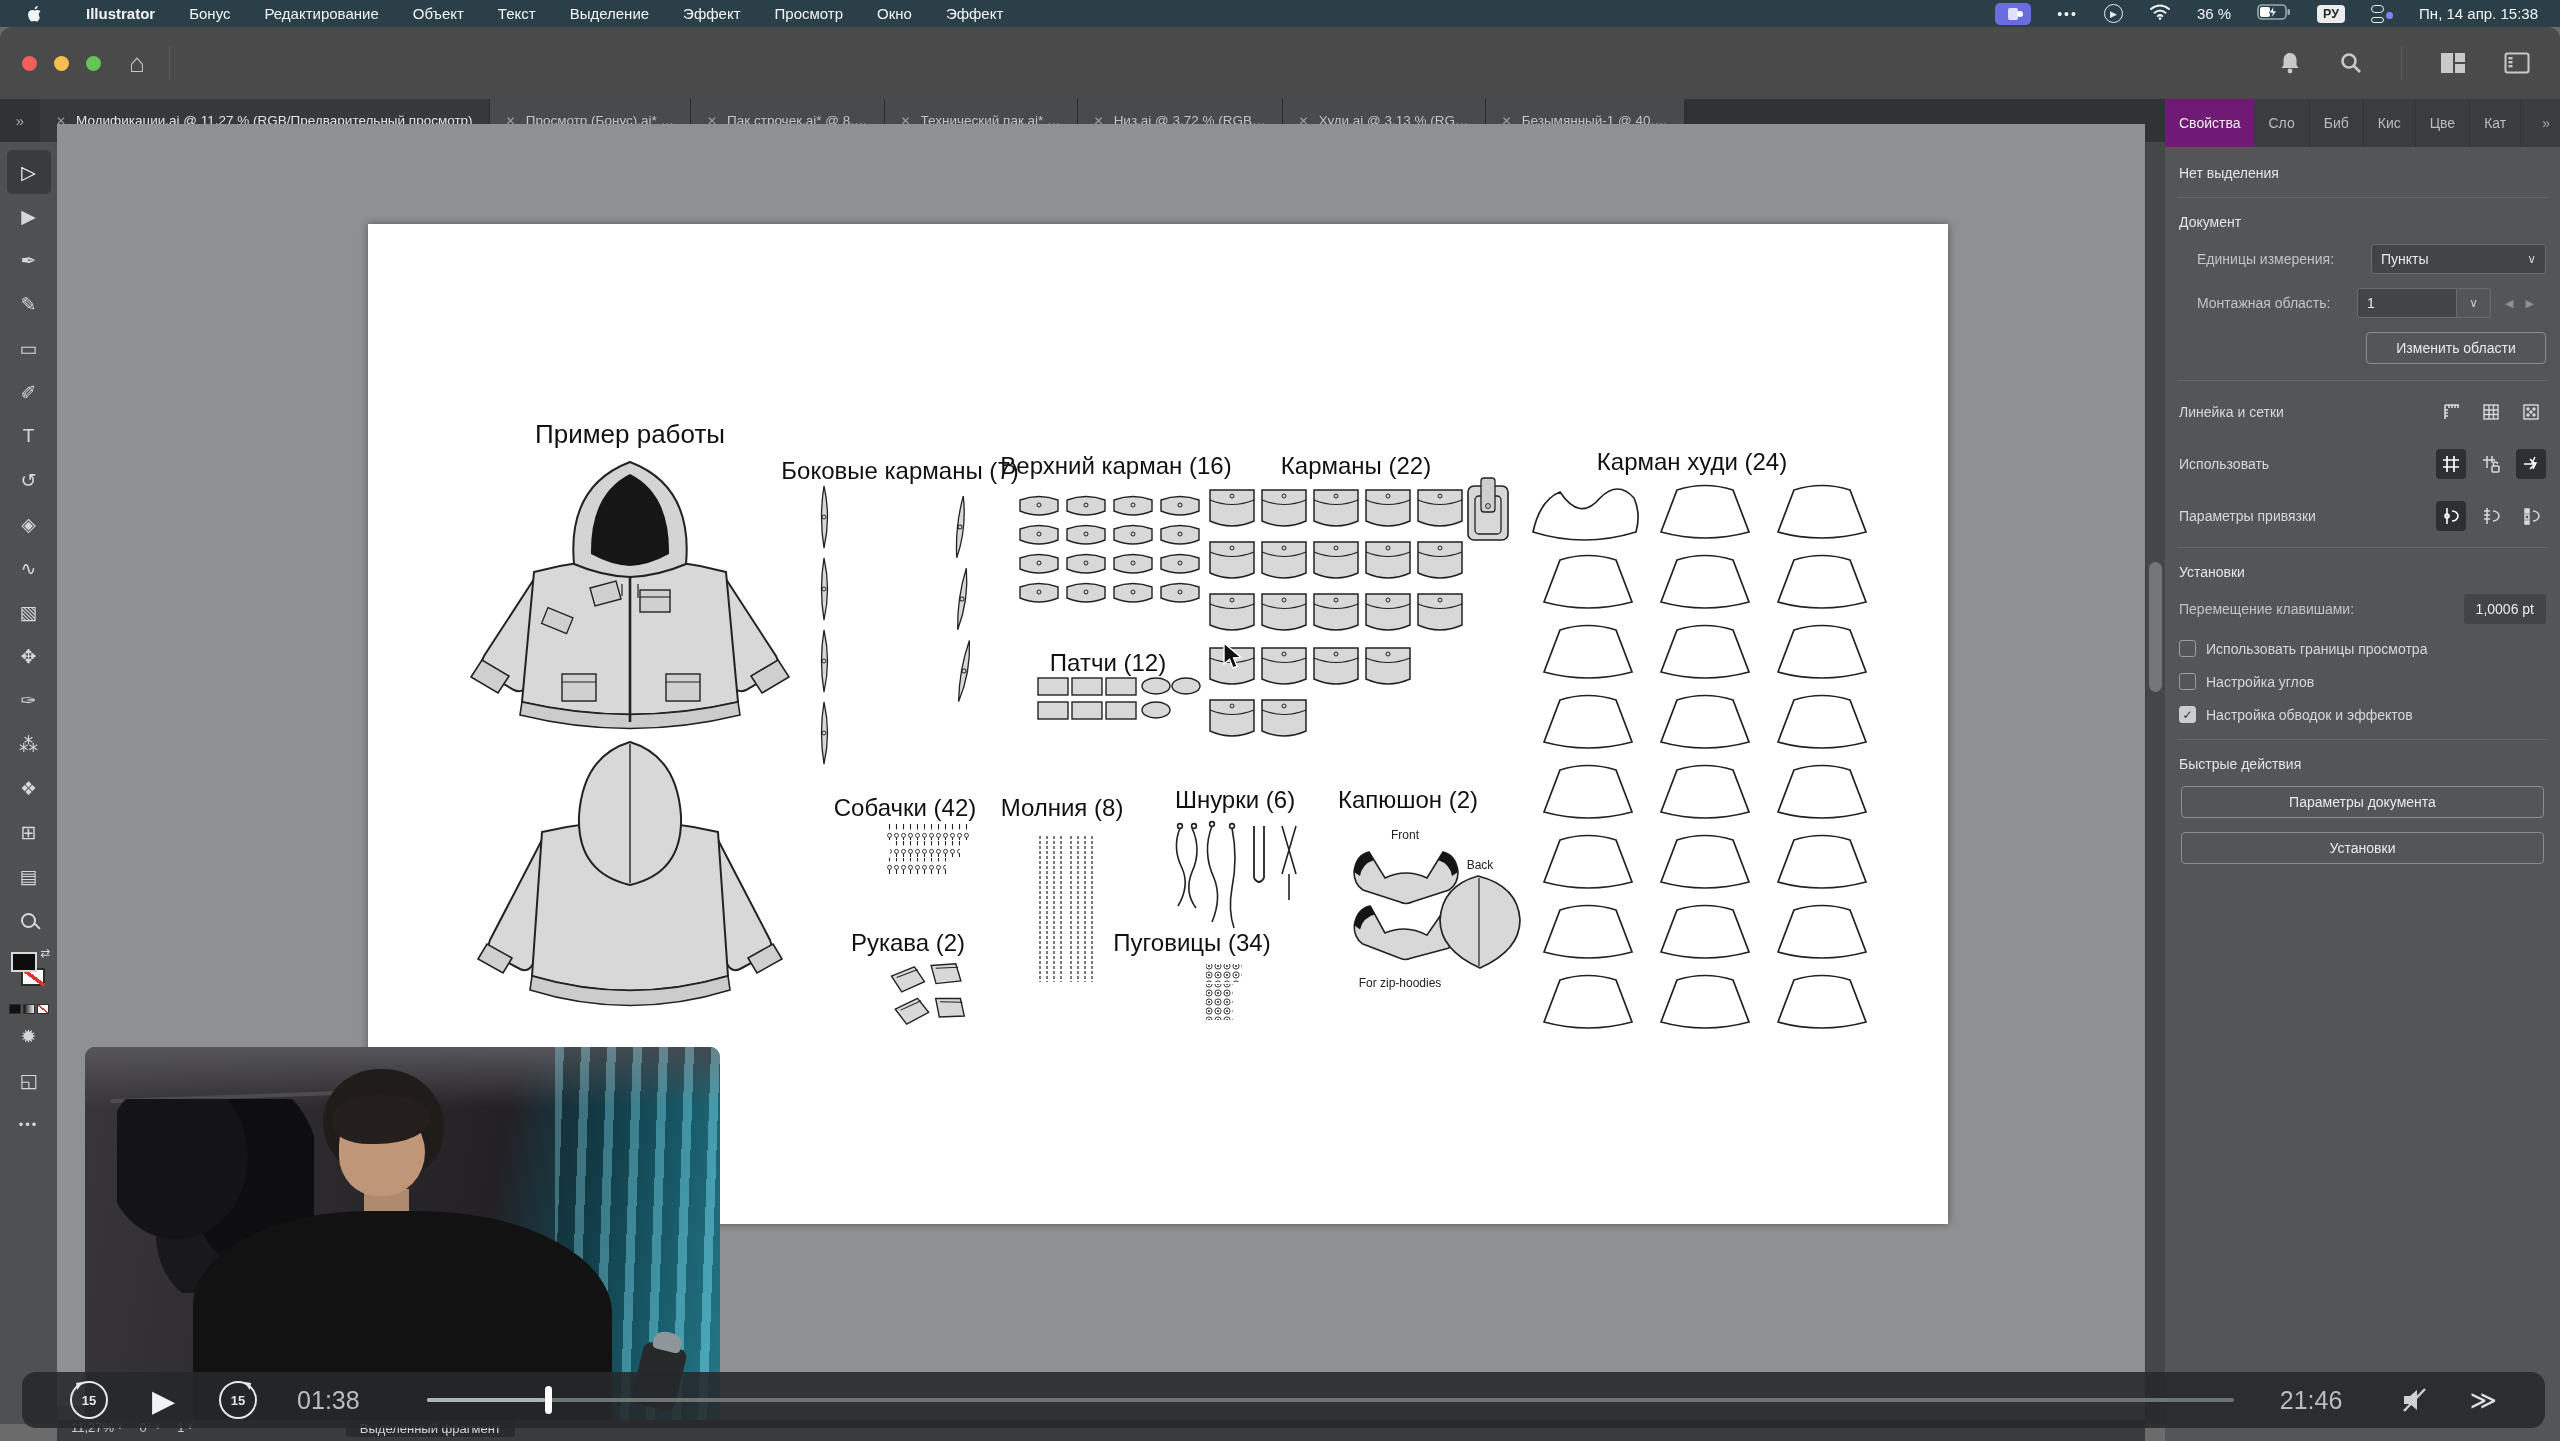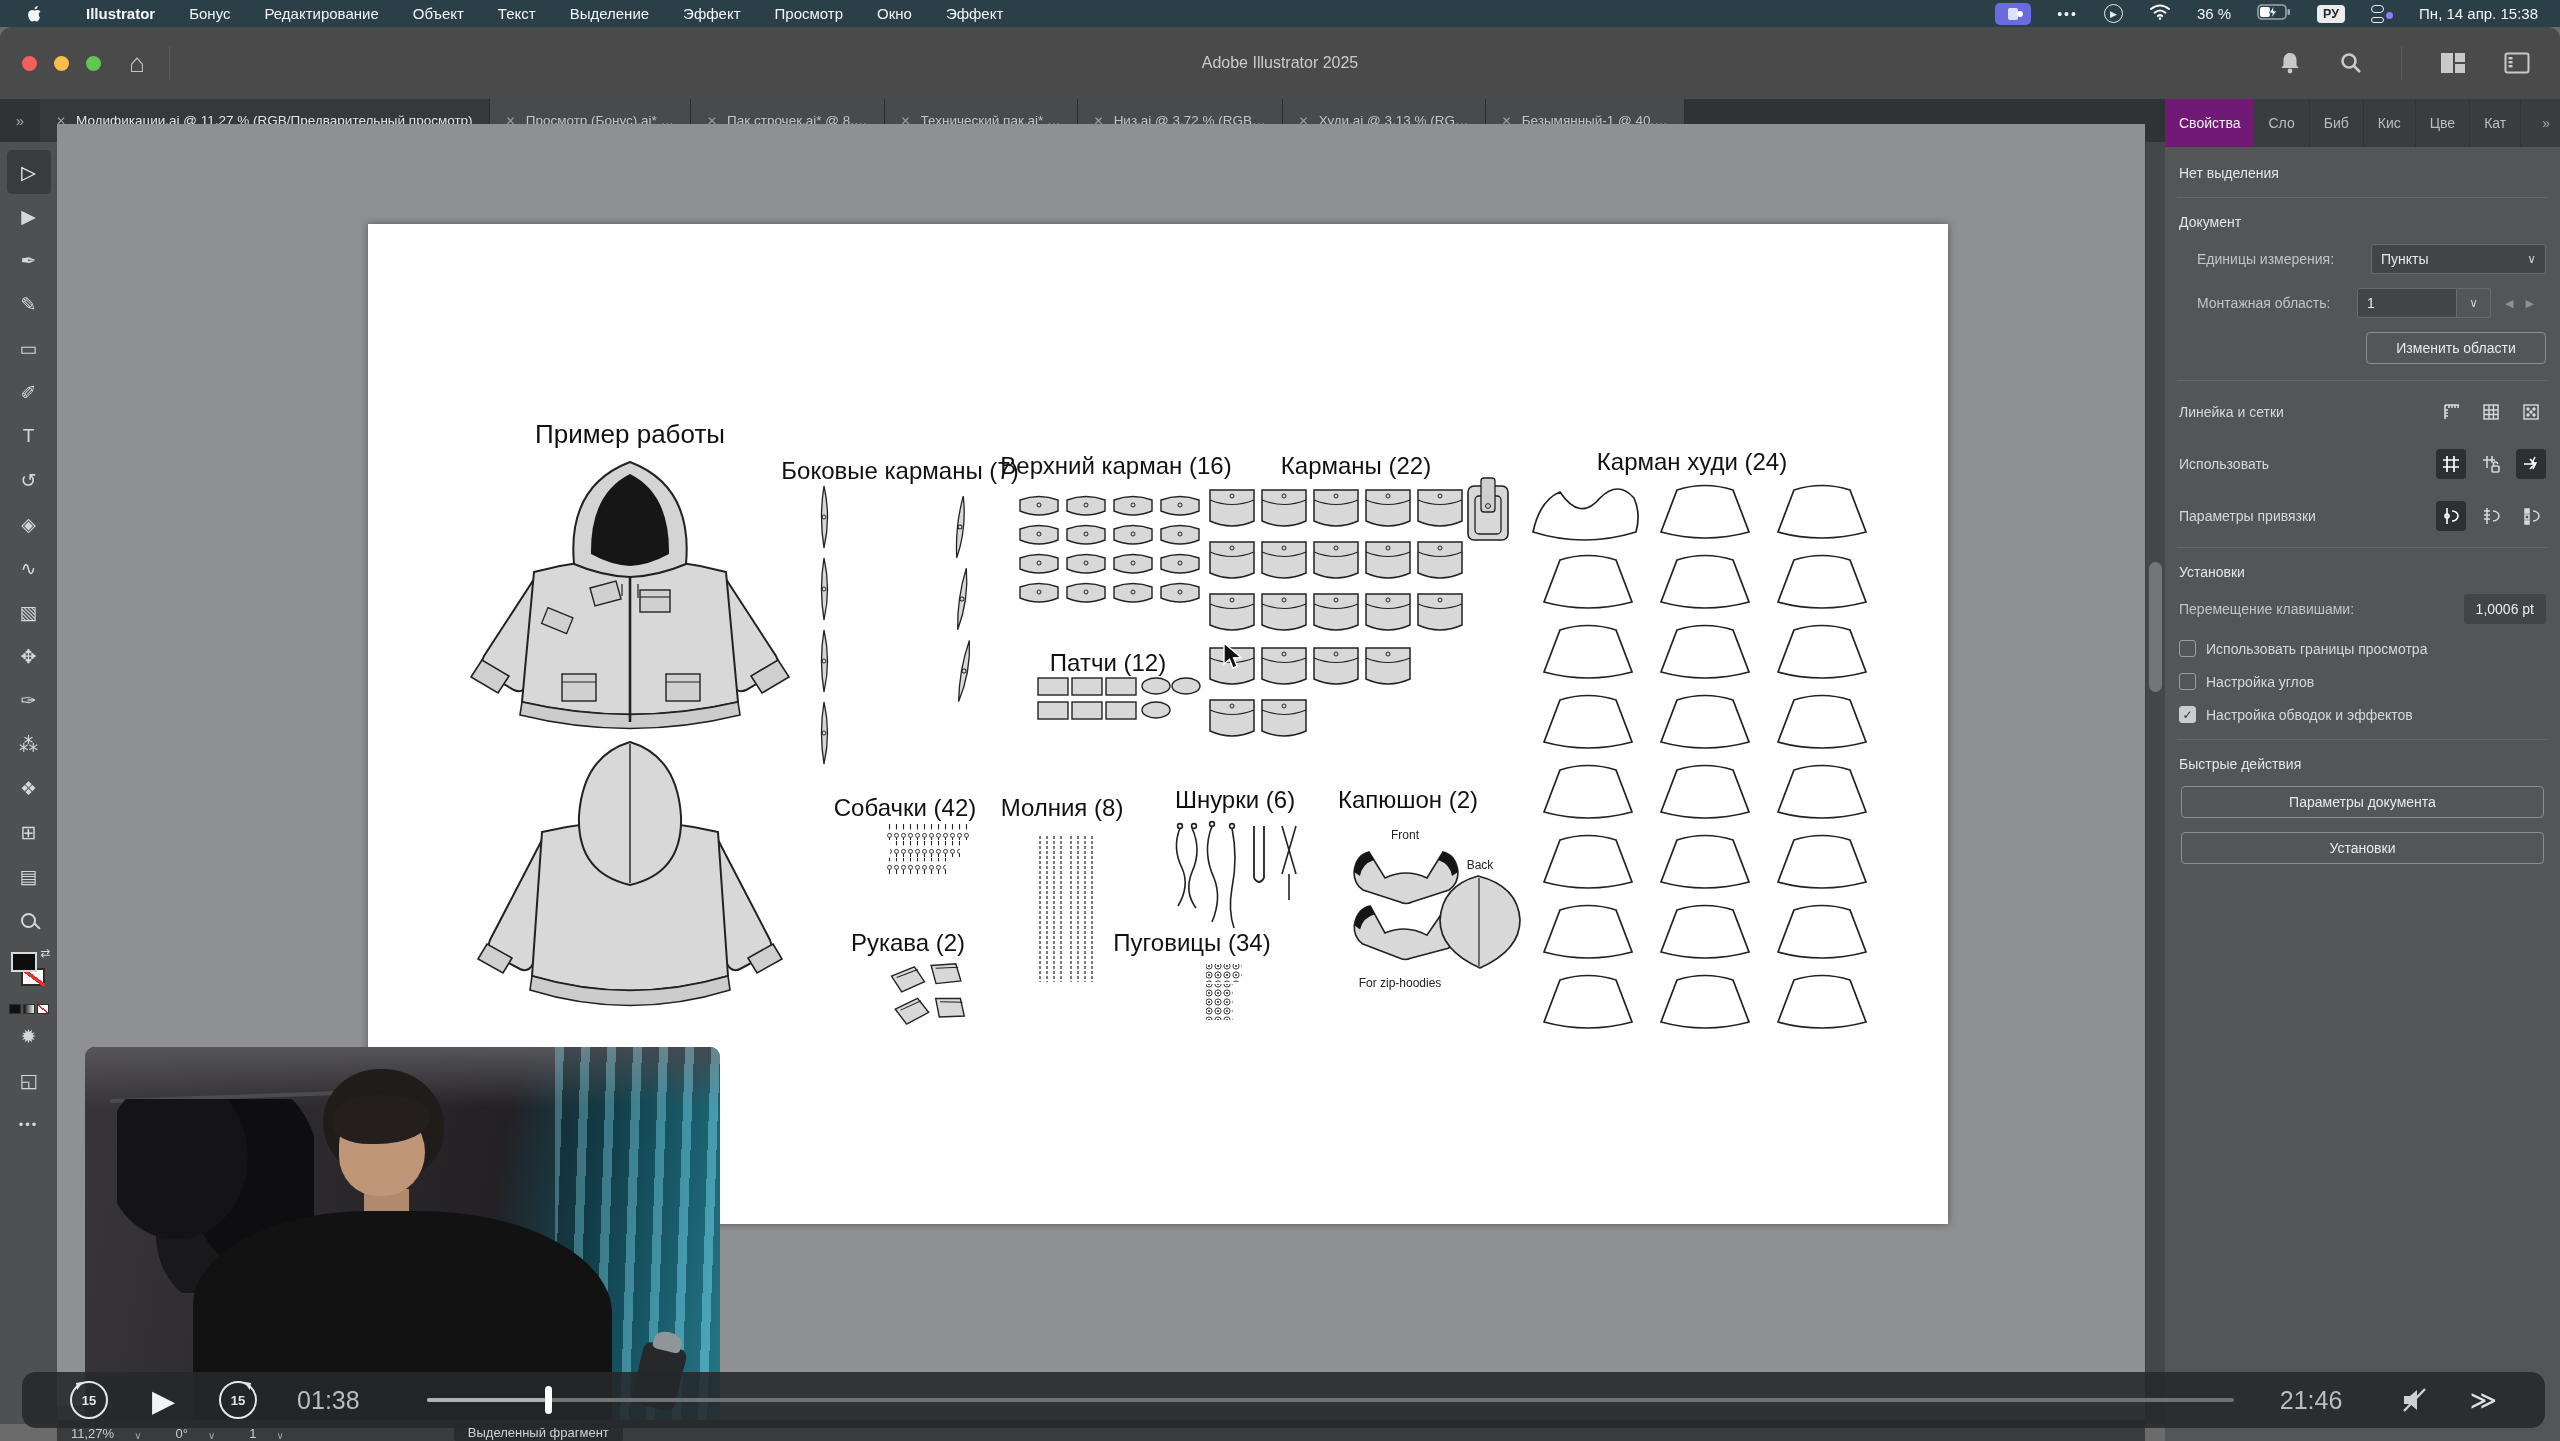--- a/index.html
+++ b/index.html
@@ -95,21 +95,21 @@
   .btn.wide { width:363px; margin:14px auto 0 auto; }
   .iconrow { display:flex; gap:10px; margin-left:auto; }
   .picon { width:30px; height:30px; display:flex; align-items:center; justify-content:center; color:#d9dadb; border-radius:4px; }
   .picon.pressed { background:#2e2f30; color:#fff; }
   .cbrow { display:flex; align-items:center; gap:10px; margin-top:16px; }
   .cb { width:17px; height:17px; border:1.6px solid #9c9d9e; border-radius:3px; display:flex; align-items:center; justify-content:center; font-size:12px; color:transparent; }
   .cb.checked { background:#cbcccd; border-color:#cbcccd; color:#2c2d2e; font-weight:700; }
   .valubox { margin-left:auto; background:#434446; border-radius:3px; height:30px; display:flex; align-items:center; padding:0 12px; color:#eceded; }
 
   
-  #statusstrip { left:57px; top:1420px; width:2088px; height:21px; background:#3a3b3c; color:#c9cacb; font-size:13px; display:flex; align-items:flex-end; gap:20px; z-index:34; }
+  #statusstrip { left:57px; top:1420px; width:2088px; height:21px; background:#3a3b3c; color:#c9cacb; font-size:13px; display:flex; align-items:flex-start; gap:2px; z-index:34; }
   #statusstrip .sv { margin-left:14px; }
   #statusstrip .ch { color:#a2a3a4; font-size:10px; }
   #statusstrip .toolhint { margin-left:150px; background:#2a2b2c; border-radius:3px; padding:1px 14px; color:#d2d3d4; }
 
   
   #webcam { left:85px; top:1047px; width:635px; height:373px; border-radius:10px 10px 0 0; overflow:hidden; z-index:30;
     background:linear-gradient(100deg,#39363a 0%,#2c292d 38%,#232125 62%,#14424e 76%,#1d6b7d 88%,#2f93a6 100%); }
   #webcam .ceiling { position:absolute; left:0; top:0; width:100%; height:16%; background:linear-gradient(180deg,#56555a,transparent); }
   #webcam .curtain { position:absolute; right:0; top:0; width:26%; height:100%;
     background:repeating-linear-gradient(92deg, rgba(140,228,243,.33) 0 9px, rgba(10,40,48,.25) 9px 26px); }
@@ -199,21 +199,20 @@
       <span class="clock">Пн, 14 апр. 15:38</span>
     </span>
   </div>
 
   <div id="titlebar" class="abs">
     <span class="tl r"></span>
     <span class="tl y"></span>
     <span class="tl g"></span>
     <span class="home-ic">⌂</span>
     <span class="tb-sep"></span>
-    <span class="title">Adobe Illustrator 2025</span>
     <span class="tb-right">
       <span class="tbi">
         <svg width="22" height="24" viewBox="0 0 22 24">
             <path fill="#c9c9ca" d="M11,2 C7,2 4.5,5 4.5,9 L4.5,14 L2.5,17 L19.5,17 L17.5,14 L17.5,9 C17.5,5 15,2 11,2 Z"></path>
             <circle cx="11" cy="20" r="2.4" fill="#c9c9ca"></circle>
           </svg>
       </span>
       <span class="tbi">
         <svg width="24" height="24" viewBox="0 0 24 24" fill="none" stroke="#c9c9ca" stroke-width="2.6">
             <circle cx="10" cy="10" r="6.5"></circle>

